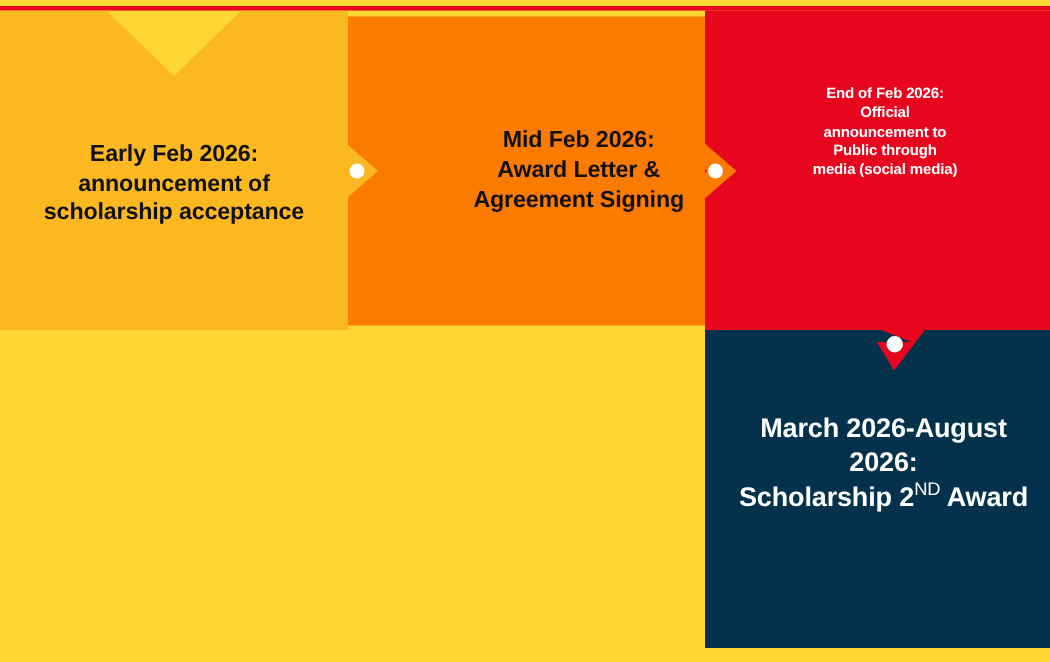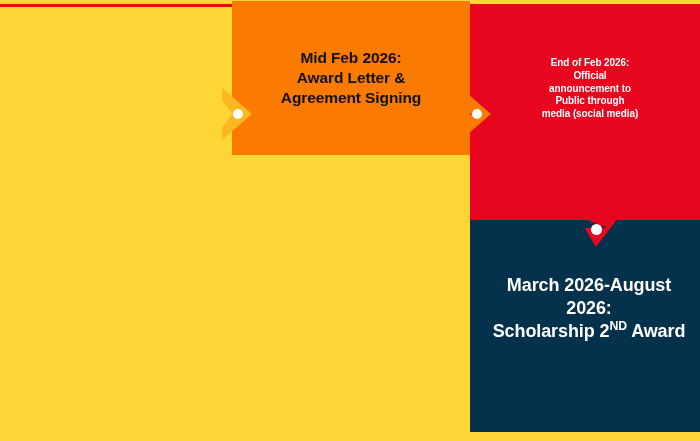--- a/index.html
+++ b/index.html
@@ -64,24 +64,25 @@
   }
   #panel-1 .panel-text {
     color: #111111;
     font-size: 15.5px;
     padding: 18px 8px 0 8px;
   }
 
   
   #panel-2 {
     left: 232px;
-    top: 1px;
+    top: 11px;
     width: 238px;
-    height: 154px;
+    height: 206px;
     background: #FB7A00;
+    justify-content: flex-end;
   }
   #panel-2 .panel-text {
     color: #111111;
     font-size: 15.5px;
     padding: 0 14px;
   }
 
   
   #panel-3 {
     left: 470px;
@@ -108,21 +109,21 @@
   }
   #panel-4 .panel-text {
     color: #FFFFFF;
     font-size: 18px;
     padding: 54px 6px 0 14px;
   }
   #panel-4 .ord {
     font-size: 0.68em;
     vertical-align: super;
     line-height: 0;
-    font-weight: bold;
+    font-weight: normal;
   }
 
   
   .connector {
     position: absolute;
     z-index: 3;
   }
   .connector .arrow {
     position: absolute;
     left: 0;
@@ -193,20 +194,25 @@
     height: 11px;
   }
 </style>
 </head>
 <body>
 
 <div id="canvas">
 
   <div class="top-rule"></div>
 
+  <div class="panel" id="panel-1">
+    <div class="panel-text">Early Feb 2026:
+announcement of
+scholarship acceptance</div>
+  </div>
 
   <div class="panel" id="panel-2">
     <div class="panel-text">Mid Feb 2026:
 Award Letter &amp;
 Agreement Signing</div>
   </div>
 
   <div class="panel" id="panel-3">
     <div class="panel-text">End of Feb 2026:
 Official

